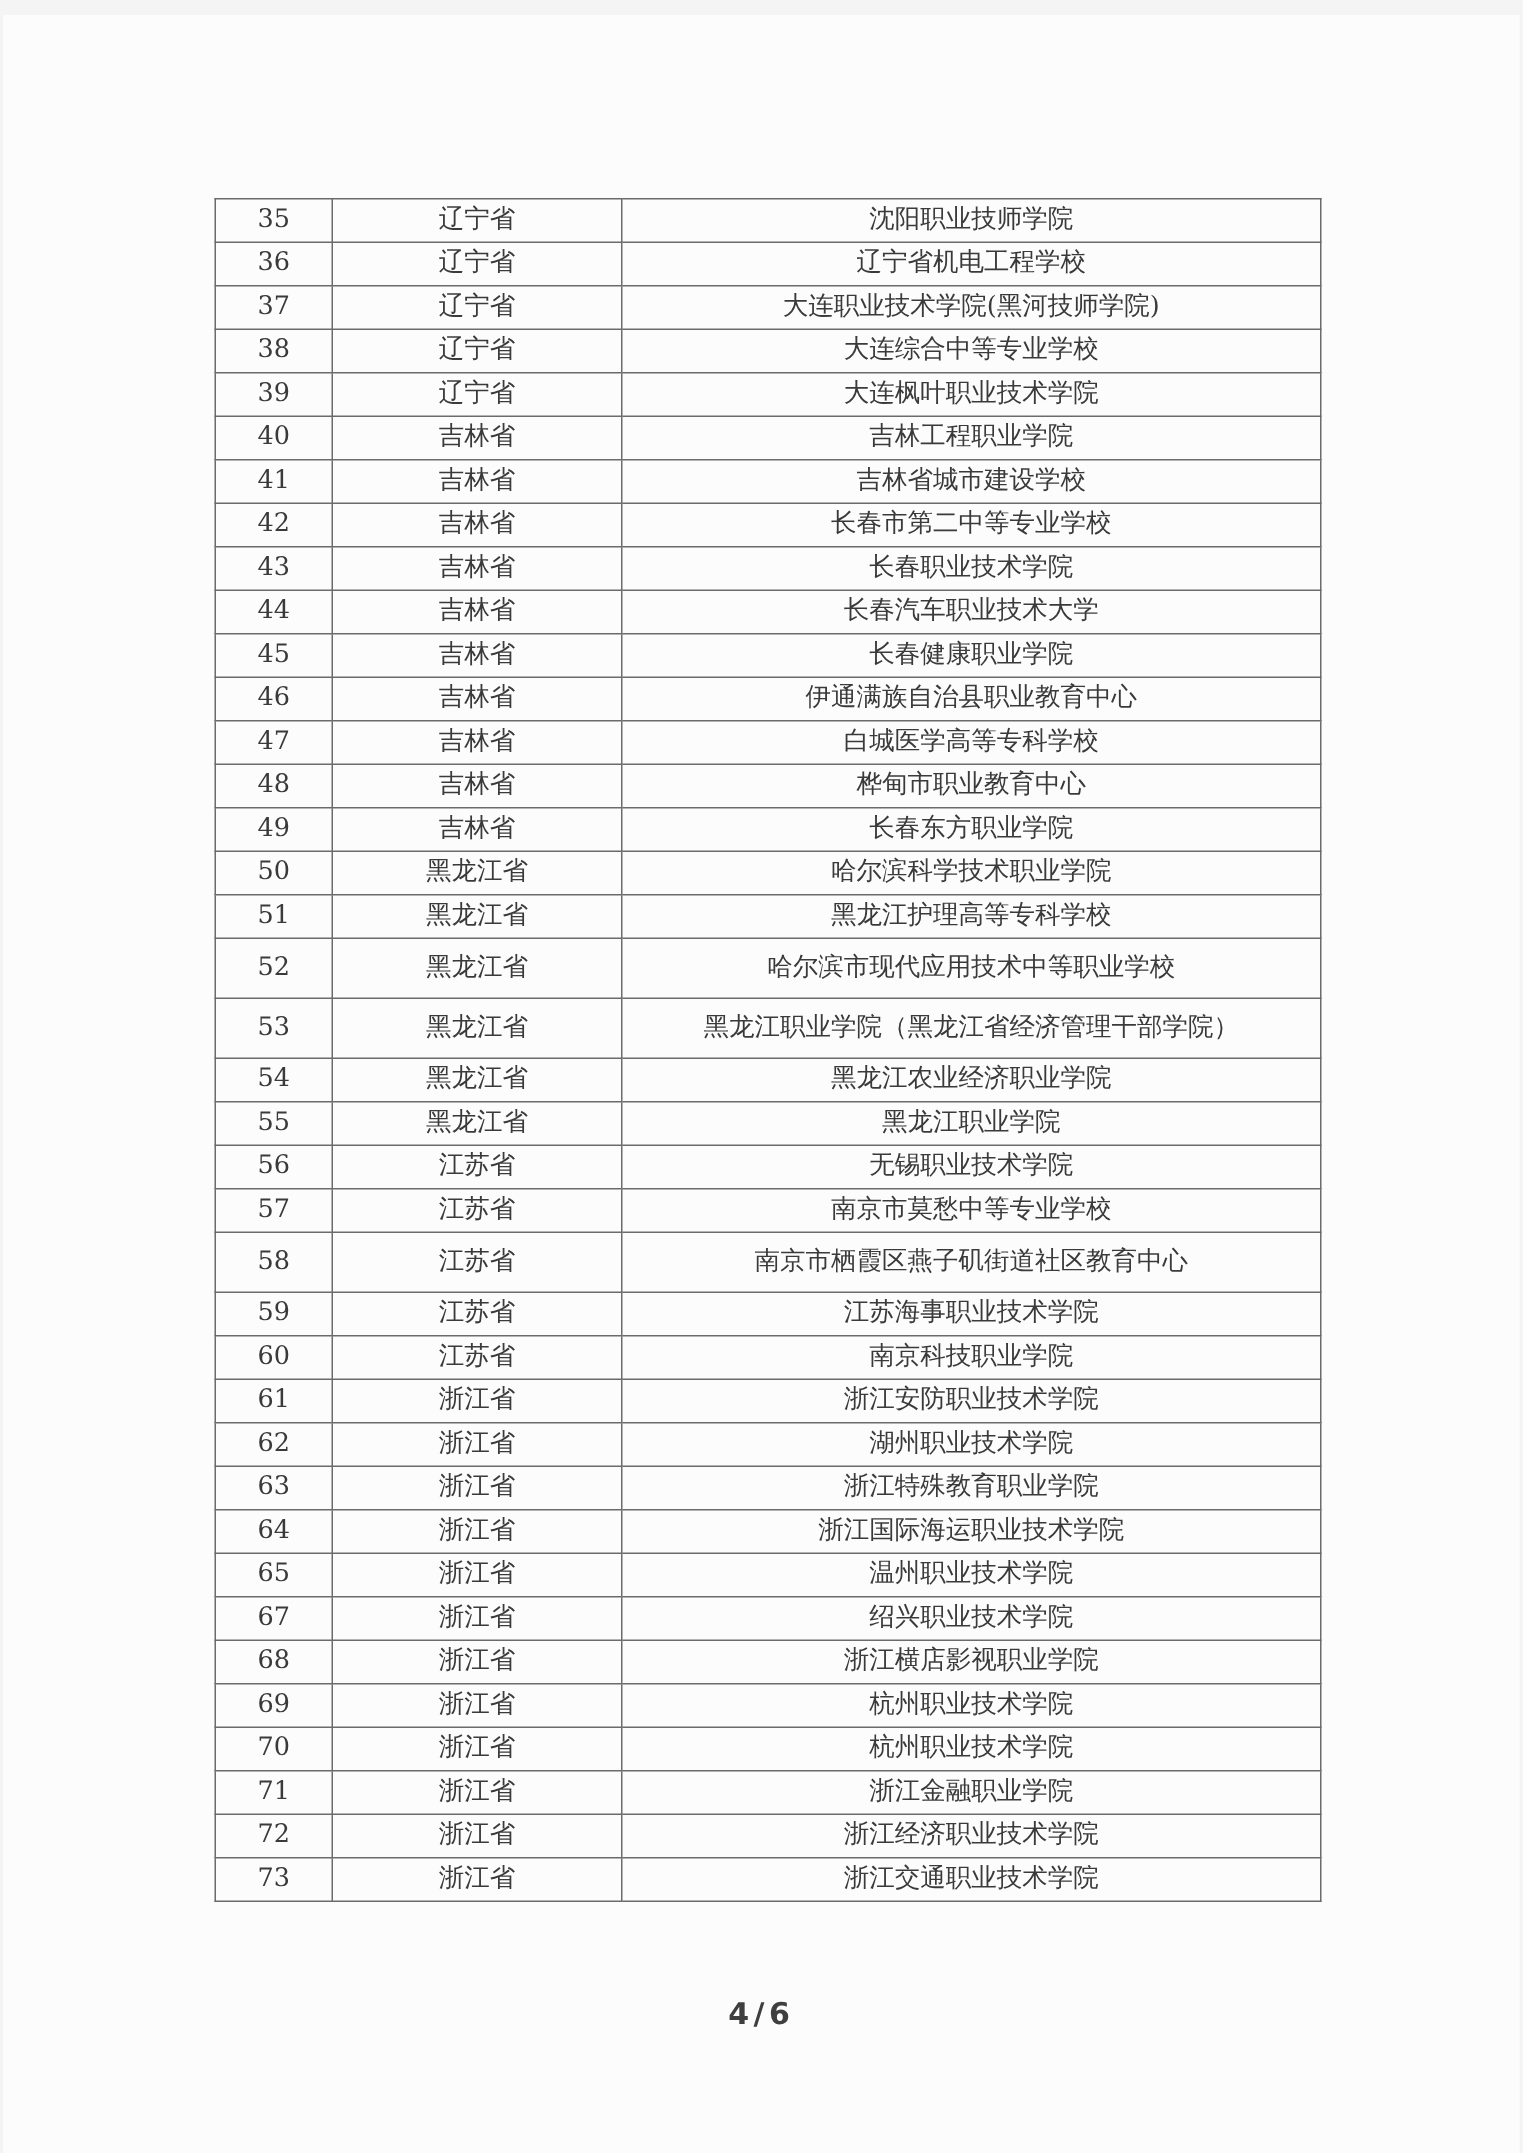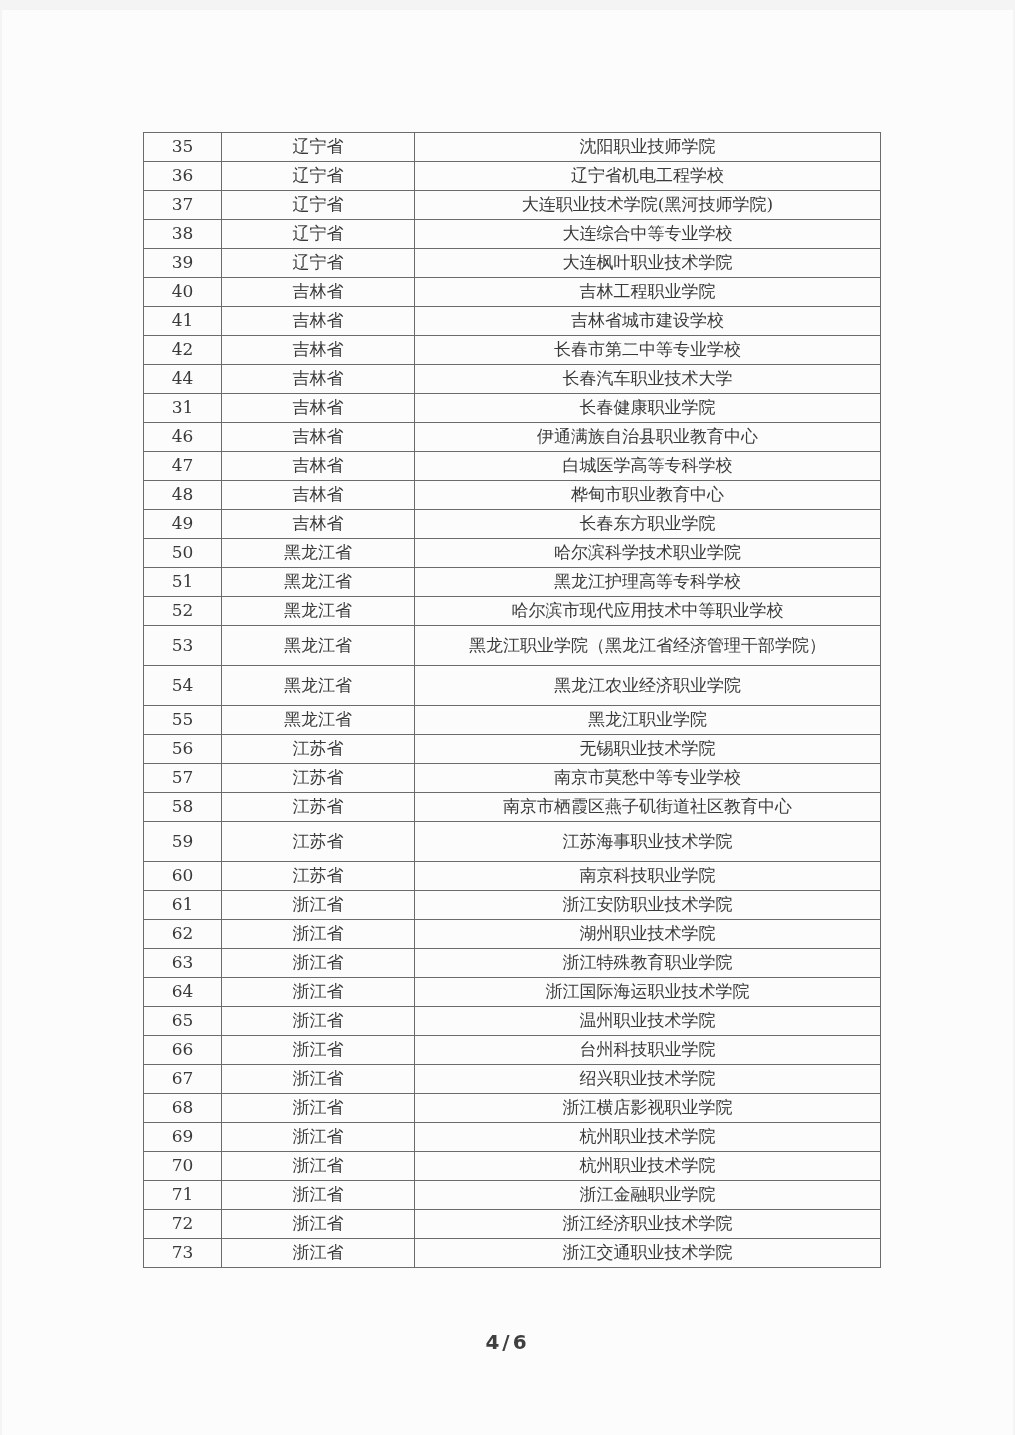--- a/index.html
+++ b/index.html
@@ -102,26 +102,31 @@
           <td>41</td>
           <td>吉林省</td>
           <td>吉林省城市建设学校</td>
         </tr>
         <tr>
           <td>42</td>
           <td>吉林省</td>
           <td>长春市第二中等专业学校</td>
         </tr>
         <tr>
+          <td>43</td>
+          <td>吉林省</td>
+          <td>长春职业技术学院</td>
+        </tr>
+        <tr>
           <td>44</td>
           <td>吉林省</td>
           <td>长春汽车职业技术大学</td>
         </tr>
         <tr>
-          <td>31</td>
+          <td>45</td>
           <td>吉林省</td>
           <td>长春健康职业学院</td>
         </tr>
         <tr>
           <td>46</td>
           <td>吉林省</td>
           <td>伊通满族自治县职业教育中心</td>
         </tr>
         <tr>
           <td>47</td>
@@ -210,25 +215,20 @@
         </tr>
         <tr>
           <td>64</td>
           <td>浙江省</td>
           <td>浙江国际海运职业技术学院</td>
         </tr>
         <tr>
           <td>65</td>
           <td>浙江省</td>
           <td>温州职业技术学院</td>
-        </tr>
-        <tr>
-          <td>66</td>
-          <td>浙江省</td>
-          <td>台州科技职业学院</td>
         </tr>
         <tr>
           <td>67</td>
           <td>浙江省</td>
           <td>绍兴职业技术学院</td>
         </tr>
         <tr>
           <td>68</td>
           <td>浙江省</td>
           <td>浙江横店影视职业学院</td>

